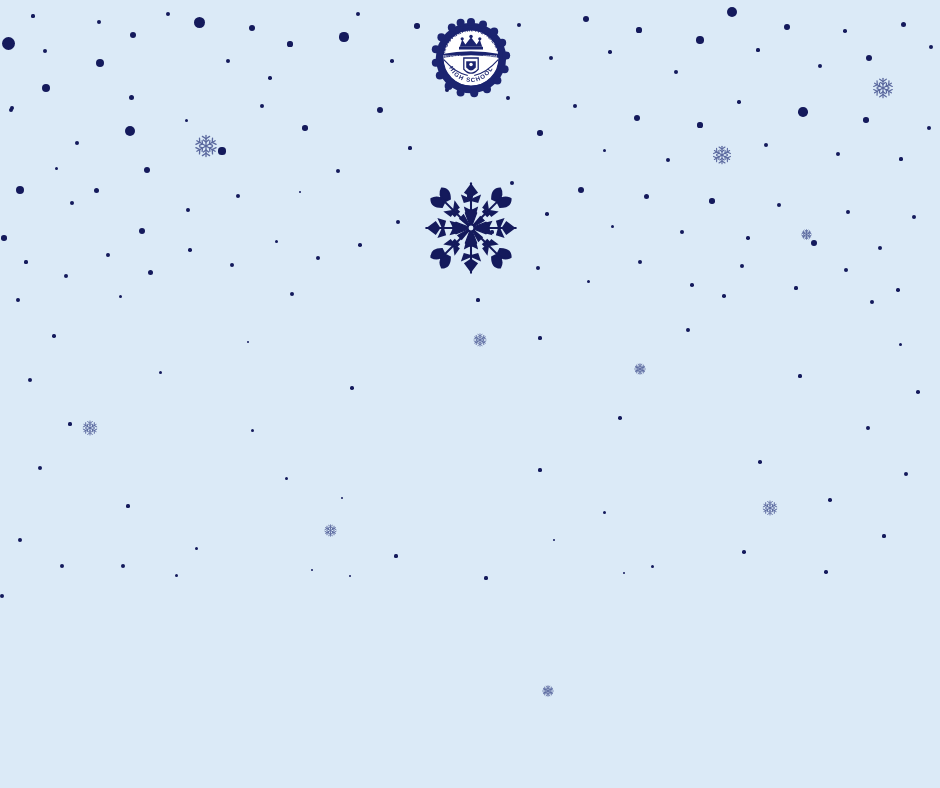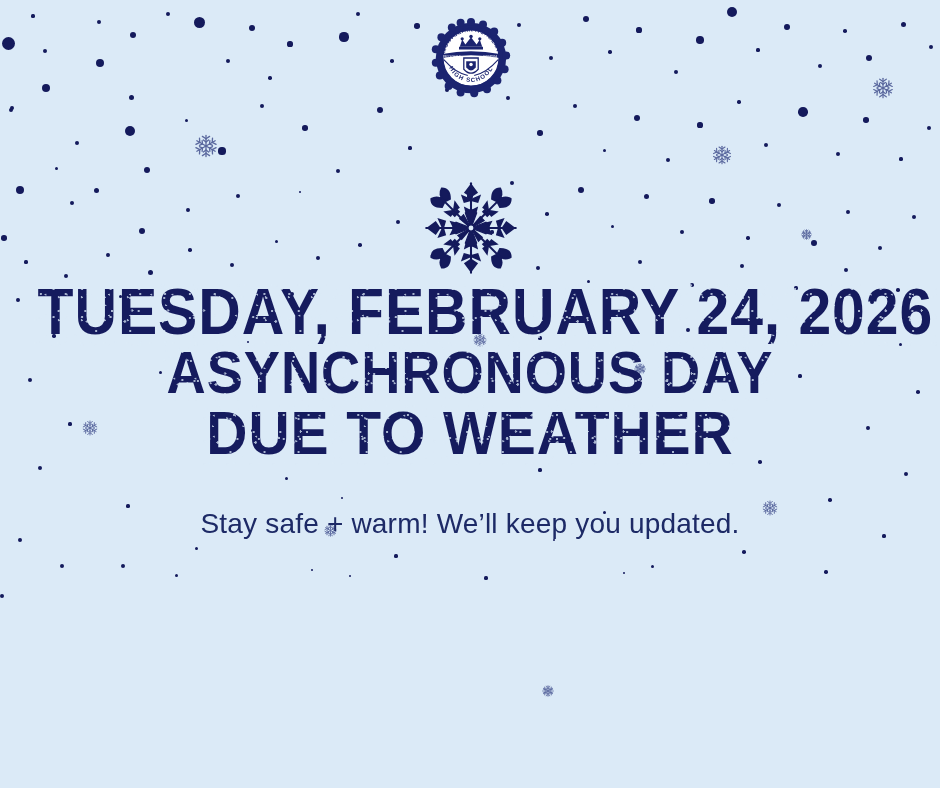--- a/index.html
+++ b/index.html
@@ -902,27 +902,15 @@
           <path d="M60,60 L70,48 L74,52 Z"></path>
           <path d="M60,60 L72,70 L68,74 Z"></path>
           <path d="M60,60 L50,72 L46,68 Z"></path>
           <path d="M60,60 L48,50 L52,46 Z"></path>
         </g>
         <circle cx="60" cy="60" r="3.4" fill="#dbeaf7" stroke-width="1.6"></circle>
       </g>
     </svg>
   </div>
 
-  <div id="headline-block">
-    <div class="headline" id="headline-line-1" style="font-size: 64px;">
-      <span class="grunge">TUESDAY, FEBRUARY 24, 2026</span>
-    </div>
-    <div class="headline" id="headline-line-2" style="font-size: 59px;">
-      <span class="grunge">ASYNCHRONOUS DAY</span>
-    </div>
-    <div class="headline" id="headline-line-3">
-      <span class="grunge">DUE TO WEATHER</span>
-    </div>
-  </div>
-
-  <div id="subtitle">Stay safe + warm! We’ll keep you updated.</div>
+
 
 </div>
 
 </body></html>

